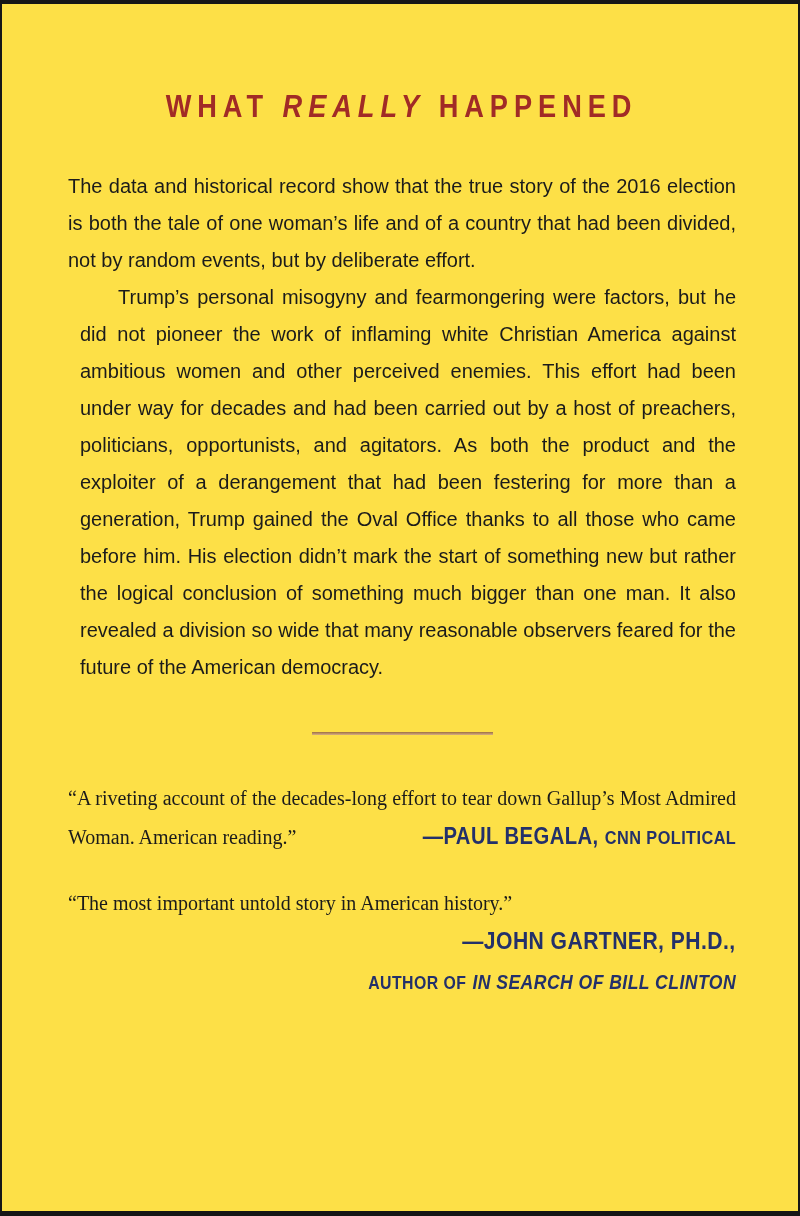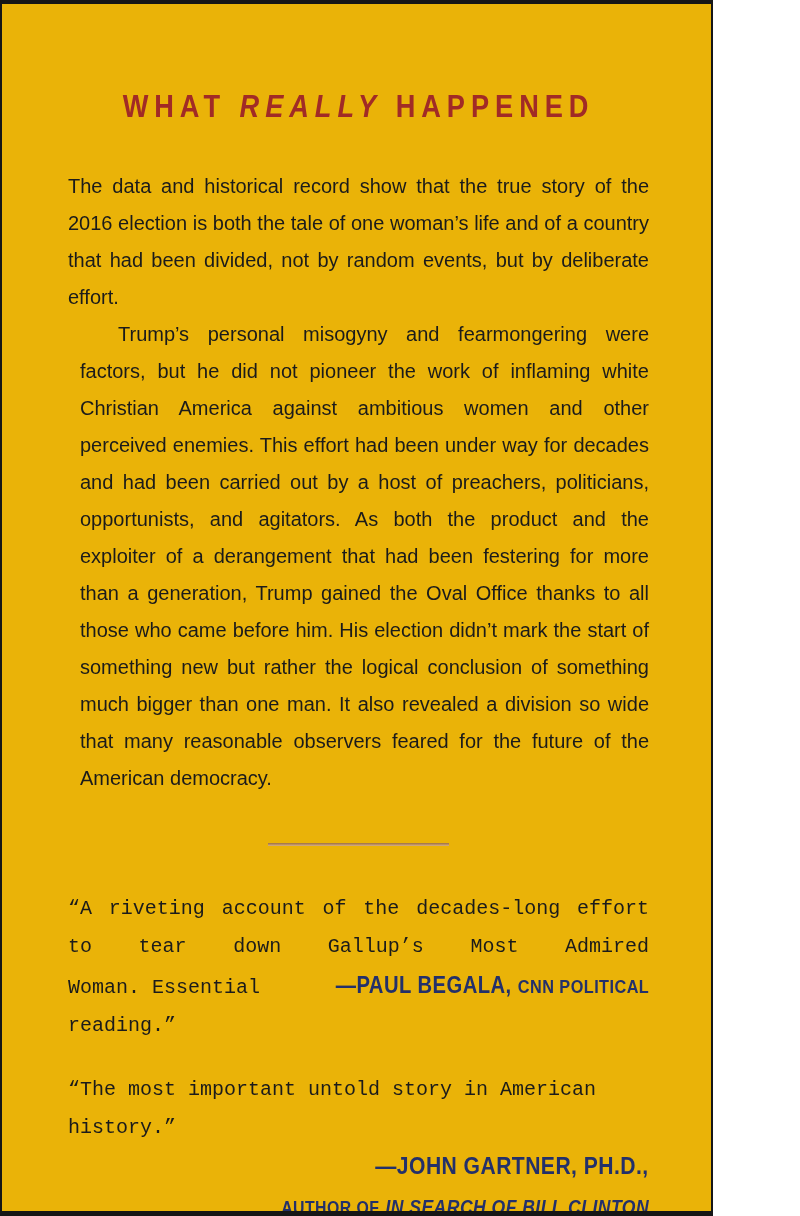--- a/index.html
+++ b/index.html
@@ -1,23 +1,23 @@
 <!DOCTYPE html>
 <html><head>
 <meta charset="utf-8">
 <style>
   * { margin: 0; padding: 0; box-sizing: border-box; }
   html, body { background: #ffffff; }
   body { width: 800px; height: 1216px; font-family: "Liberation Serif", serif; }
 
   .page {
     position: relative;
-    width: 713px;
+    width: 800px;
     height: 1216px;
-    background: #eab308;
+    background: #fde047;
     border-top: 4px solid #161616;
     border-bottom: 5px solid #161616;
     border-left: 2px solid #161616;
     border-right: 2px solid #161616;
     overflow: hidden;
   }
 
   .content {
     padding: 0 62px 0 66px;
   }
@@ -80,21 +80,21 @@
     width: 181px;
     height: 3px;
     background: linear-gradient(180deg, #9d6f42, #d8b083);
   }
 
   
   .blurb1 { margin-top: 44px; }
   .blurb2 { margin-top: 26px; }
 
   .q-serif {
-    font-family: Liberation Mono, monospace;
+    font-family: Liberation Serif, serif;
     font-size: 20px;
     line-height: 38px;
     color: #1b1b1b;
   }
   .q-justify-full {
     text-align: justify;
     text-align-last: justify;
   }
   .q-row {
     display: flex;
@@ -136,21 +136,21 @@
       <p>The data and historical record show that the true story of the 2016 election is both the tale of one woman’s life and of a country that had been divided, not by random events, but by deliberate effort.</p>
       <p class="indent">Trump’s personal misogyny and fearmongering were factors, but he did not pioneer the work of inflaming white Christian America against ambitious women and other perceived enemies. This effort had been under way for decades and had been carried out by a host of preachers, politicians, opportunists, and agitators. As both the product and the exploiter of a derangement that had been festering for more than a generation, Trump gained the Oval Office thanks to all those who came before him. His election didn’t mark the start of something new but rather the logical conclusion of something much bigger than one man. It also revealed a division so wide that many reasonable observers feared for the future of the American democracy.</p>
     </div>
 
 
     <div class="divider"></div>
 
     <div class="blurb1">
       <div class="q-serif q-justify-full">“A riveting account of the decades-long effort to tear down Gallup’s Most Admired</div>
       <div class="q-row">
-        <span class="q-serif">Woman. Essential reading.”</span>
+        <span class="q-serif">Woman. American reading.”</span>
         <span class="navy-group">
           <span class="att-name">—PAUL BEGALA,</span><span class="att-role">CNN POLITICAL</span>
         </span>
       </div>
     </div>
 
     <div class="blurb2">
       <div class="q-serif">“The most important untold story in American history.”</div>
       <div class="q-right">
         <span class="navy-group">

